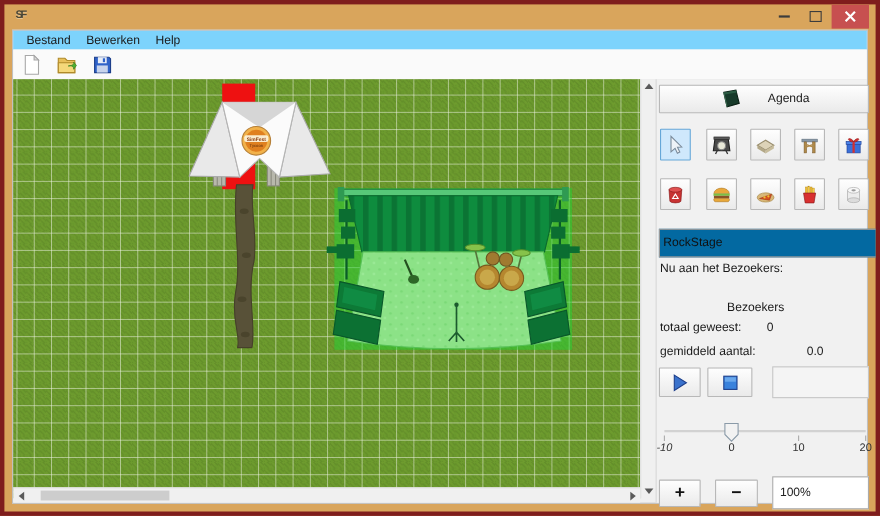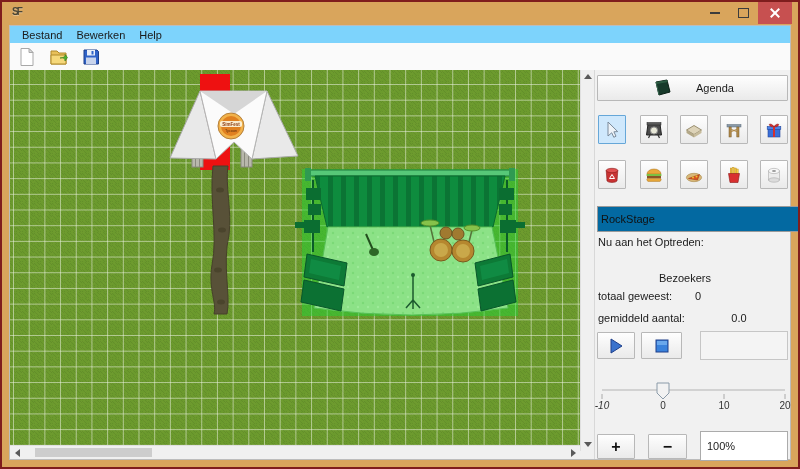--- a/index.html
+++ b/index.html
@@ -1,16 +1,16 @@
 <!DOCTYPE html>
 <html><head>
 <meta charset="utf-8">
 <style>
   html,body{margin:0;padding:0;background:#e8e8e8;font-family:"Liberation Sans",sans-serif;}
-  .window{position:relative;width:800px;height:469px;background:#d9a55c;border:2px solid #7f1d1d;box-sizing:border-box;overflow:hidden;}
+  .window{position:relative;width:800px;height:469px;background:#d9a55c;border:4px solid #7f1d1d;box-sizing:border-box;overflow:hidden;}
   
   .titlebar{position:absolute;left:0;top:0;right:0;height:23px;}
   .app-icon{position:absolute;left:10px;top:4px;width:16px;height:15px;font-size:10px;font-weight:bold;color:#4a4636;letter-spacing:-2px;text-shadow:0 1px 0 rgba(255,255,255,0.3);}
   .title-text{position:absolute;left:0;right:0;top:3px;text-align:center;font-size:13px;color:#3c3c3c;}
   .win-controls{position:absolute;right:6px;top:0;height:22px;display:flex;}
   .win-btn{width:29px;height:22px;display:flex;align-items:center;justify-content:center;}
   .win-btn.close{width:34px;background:#c75050;}
   .glyph-min{width:10px;height:2px;background:#3c3c3c;}
   .glyph-max{width:9px;height:8px;border:1px solid #3c3c3c;background:transparent;}
   .glyph-close{position:relative;width:10px;height:10px;}
@@ -327,21 +327,21 @@
           <svg width="20" height="20" viewBox="0 0 20 20">
             <rect x="4.5" y="6" width="11" height="9" fill="#ececec" stroke="#aaa" stroke-width="0.6"></rect>
             <ellipse cx="10" cy="15" rx="5.5" ry="2.2" fill="#dcdcdc" stroke="#aaa" stroke-width="0.6"></ellipse>
             <ellipse cx="10" cy="6" rx="5.5" ry="2.6" fill="#f8f8f8" stroke="#aaa" stroke-width="0.6"></ellipse>
             <ellipse cx="10" cy="6" rx="2" ry="1" fill="#9a9a9a"></ellipse>
           </svg>
         </div>
 
         <input class="name-input" value="RockStage" style="">
 
-        <div class="lbl" style="left:3px;top:166px;">Nu aan het Optreden:</div>
+        <div class="lbl" style="left:3px;top:166px;">Nu aan het Bezoekers:</div>
 
         <div class="lbl" style="left:60px;top:202px;width:60px;text-align:center;">Bezoekers</div>
         <div class="lbl" style="left:3px;top:220px;">totaal geweest:</div>
         <div class="lbl" style="left:90px;top:220px;width:26px;text-align:center;">0</div>
         <div class="lbl" style="left:3px;top:242px;">gemiddeld aantal:</div>
         <div class="lbl" style="left:90px;top:242px;width:26px;text-align:center;margin-left:41px;">0.0</div>
 
         <div class="btn transport-btn" style="left:2px;top:262px;width:38px;">
           <svg width="18" height="18" viewBox="0 0 18 18">
             <polygon points="4,2 15,9 4,16" fill="#3a72cc" stroke="#1e3f8a" stroke-width="1"></polygon>

